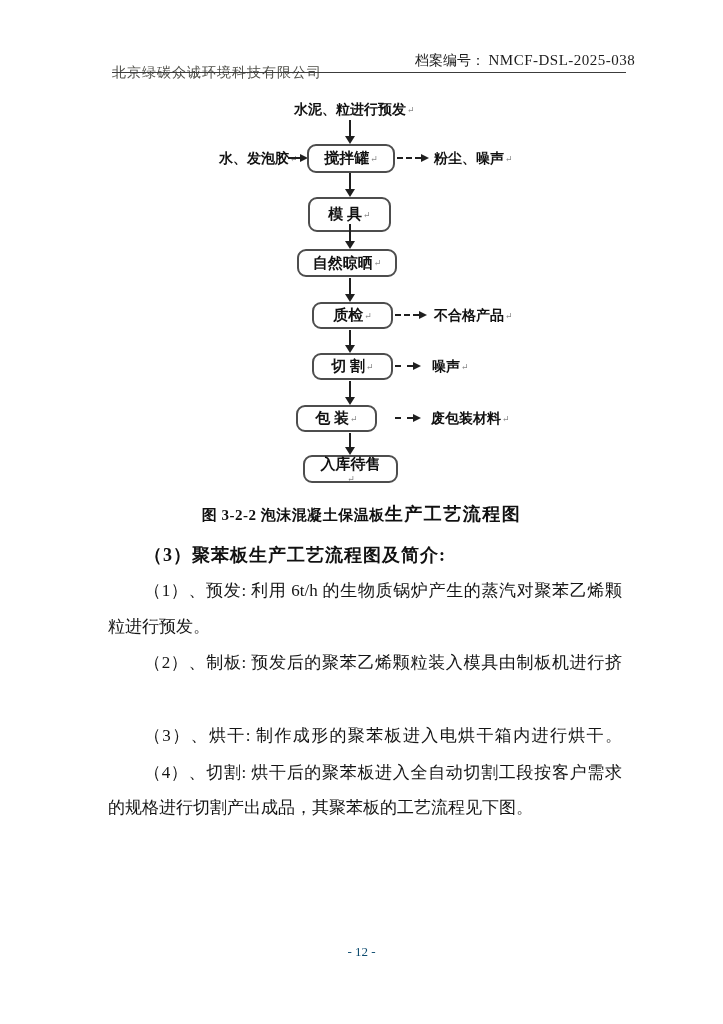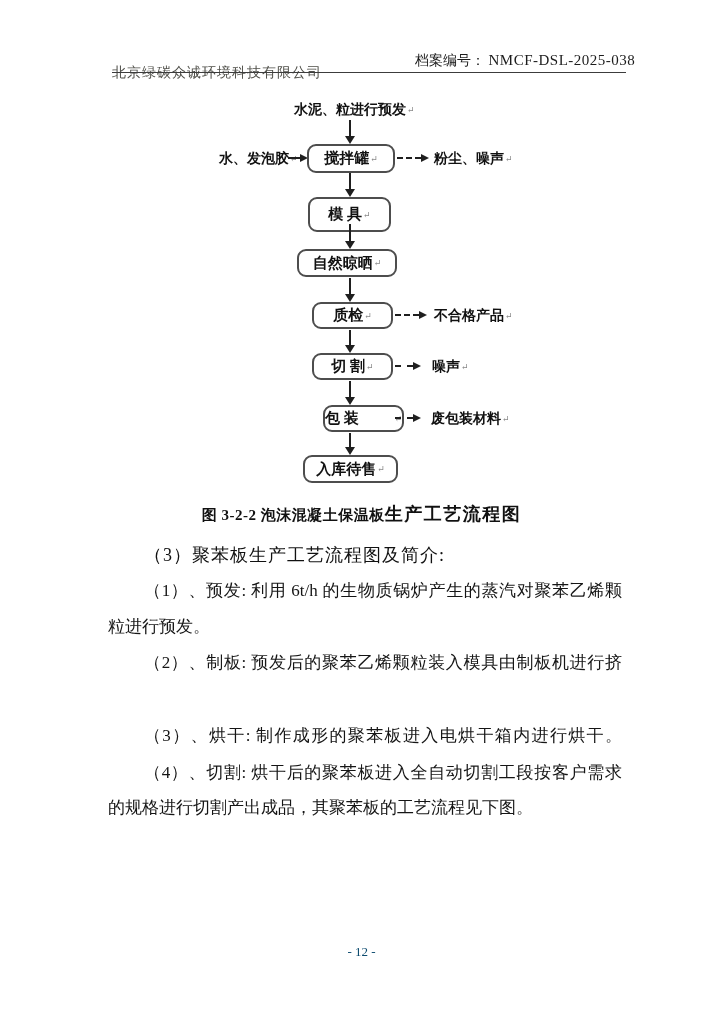--- a/index.html
+++ b/index.html
@@ -72,21 +72,21 @@
   .bline {
     position: absolute; left: 108px; width: 514px;
     font-size: 17px; line-height: 23px; color: #151515;
     white-space: nowrap;
   }
   .bline.just { white-space: normal; text-align: justify; text-align-last: justify; }
   .bline.indent { padding-left: 36px; box-sizing: border-box; }
   .bheading {
     position: absolute; left: 108px; top: 543px; width: 514px;
     padding-left: 36px; box-sizing: border-box;
-    font-size: 18px; font-weight: normal; color: #111;
+    font-size: 18px; font-weight: bold; color: #111;
     letter-spacing: 1px;
   }
 
   
   .footer {
     position: absolute; left: 0; top: 944px; width: 723px;
     text-align: center; font-size: 13px; color: #0c4a6e;
   }
 </style>
 </head>
@@ -154,32 +154,32 @@
       <span>切 割</span>
         <span class="pmark">↵</span>
     </div>
     <div class="harrow dashed" style="left:395px; top:365px; width:18px;"></div>
     <div class="fc-text" style="left:432px; top:358px;">
       <span>噪声</span><span class="pmark">↵</span>
     </div>
 
     <div class="varrow" style="left:349px; top:381px; height:16px;"></div>
 
-    <div class="fc-box" style="left:323px; top:405px; width:81px; height:27px;justify-content:space-between;">
+    <div class="fc-box" style="left:296px; top:405px; width:81px; height:27px;">
       <span>包 装</span>
         <span class="pmark">↵</span>
     </div>
     <div class="harrow dashed" style="left:395px; top:417px; width:18px;"></div>
     <div class="fc-text" style="left:431px; top:410px;">
       <span>废包装材料</span><span class="pmark">↵</span>
     </div>
 
     <div class="varrow" style="left:349px; top:433px; height:14px;"></div>
 
-    <div class="fc-box" style="left:303px; top:455px; width:95px; height:28px;">
+    <div class="fc-box" style="left:303px; top:455px; width:95px; height:28px;flex-direction:column;">
       <span>入库待售</span>
         <span class="pmark">↵</span>
     </div>
   </div>
 
   <div class="caption">
     <span class="cap-prefix">图 3-2-2 泡沫混凝土保温板</span><span class="cap-emph">生产工艺流程图</span>
   </div>
 
   <div class="bheading">（3）聚苯板生产工艺流程图及简介:</div>

